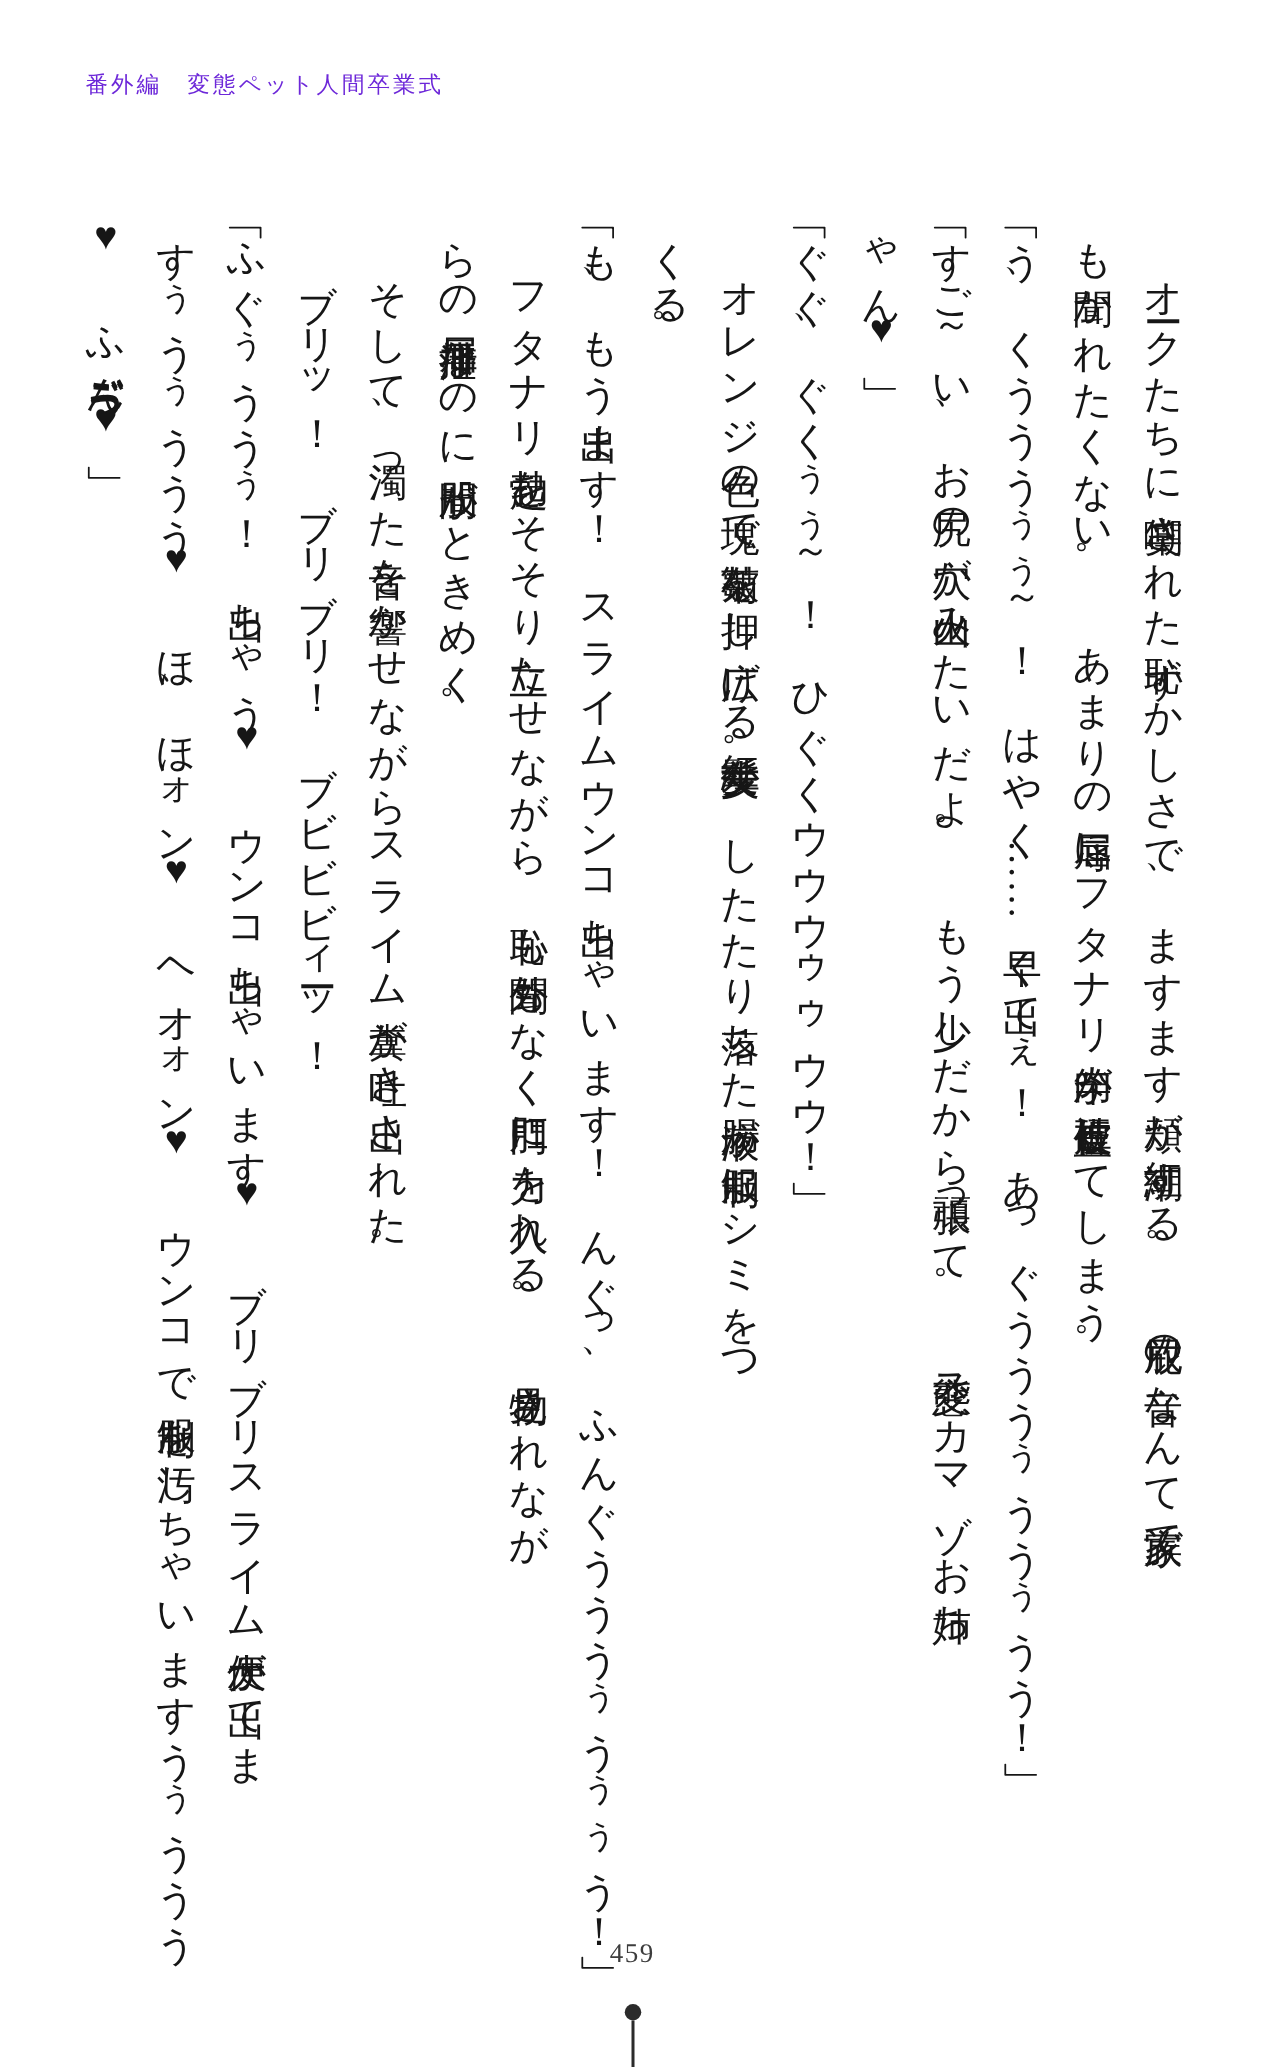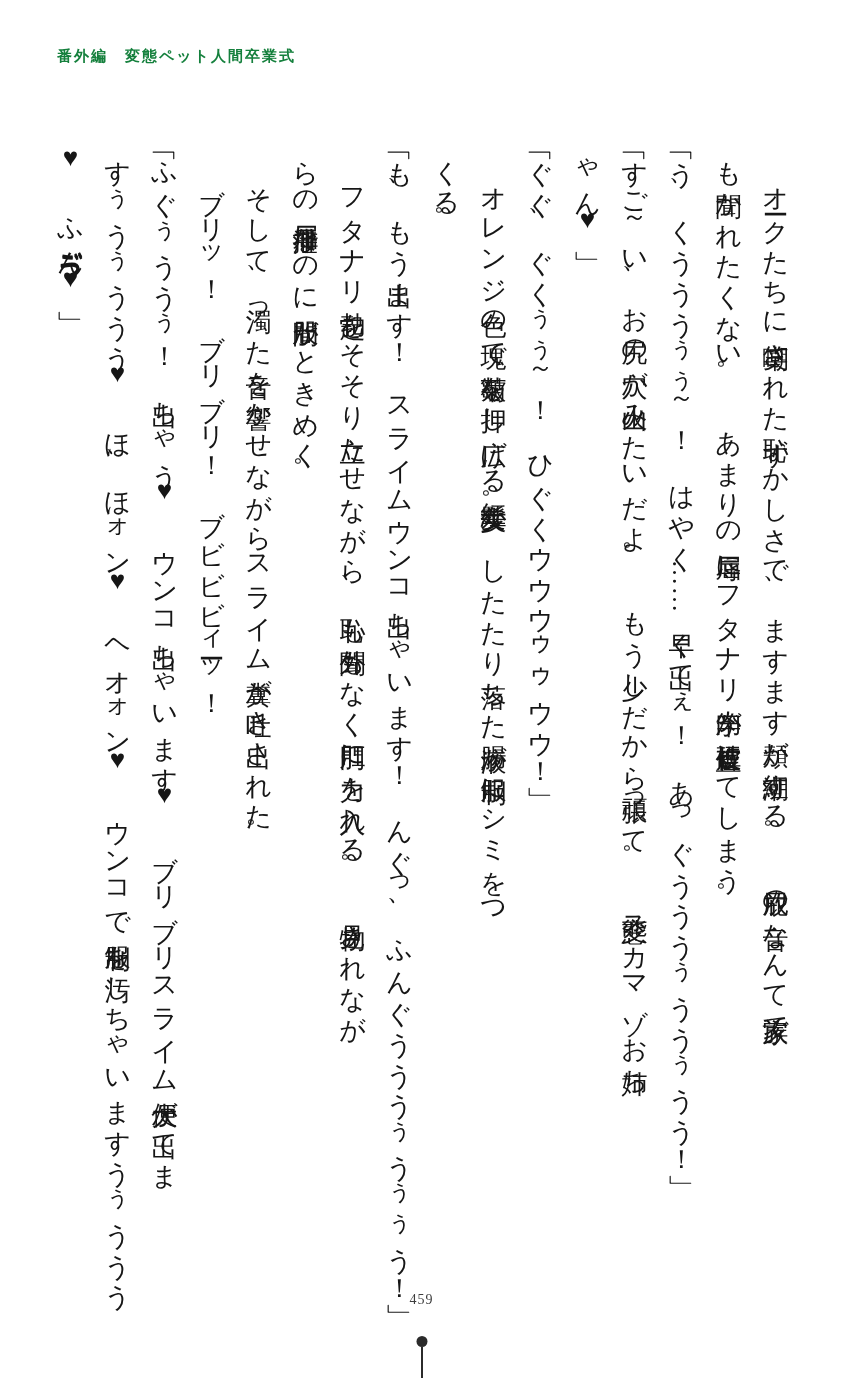--- a/index.html
+++ b/index.html
@@ -12,24 +12,23 @@
     background: #ffffff;
     position: relative;
     overflow: hidden;
     font-family: "Liberation Serif", "DejaVu Serif", serif;
   }
   .running-header {
     position: absolute;
     top: 47px;
     left: 57px;
     font-size: 15px;
-    color: #15803d;
+    color: #6d28d9;
     letter-spacing: 2px;
     white-space: pre;
-    font-weight: bold;
   }
   .text-block {
     position: absolute;
     top: 143px;
     right: 44px;
     height: 1140px;
     writing-mode: vertical-rl;
     text-orientation: mixed;
     color: #161616;
     font-size: 26px;
@@ -43,21 +42,21 @@
   .vline.indent {
     padding-top: 27px;
     height: 1113px;
   }
   .page-number {
     position: absolute;
     top: 1292px;
     left: 0;
     width: 843px;
     text-align: center;
-    font-size: 14px;
+    font-size: 18px;
     color: #3d3d3d;
     letter-spacing: 1px;
   }
   .footer-dot {
     position: absolute;
     top: 1336px;
     left: 50%;
     transform: translateX(-50%);
     width: 11px;
     height: 11px;

